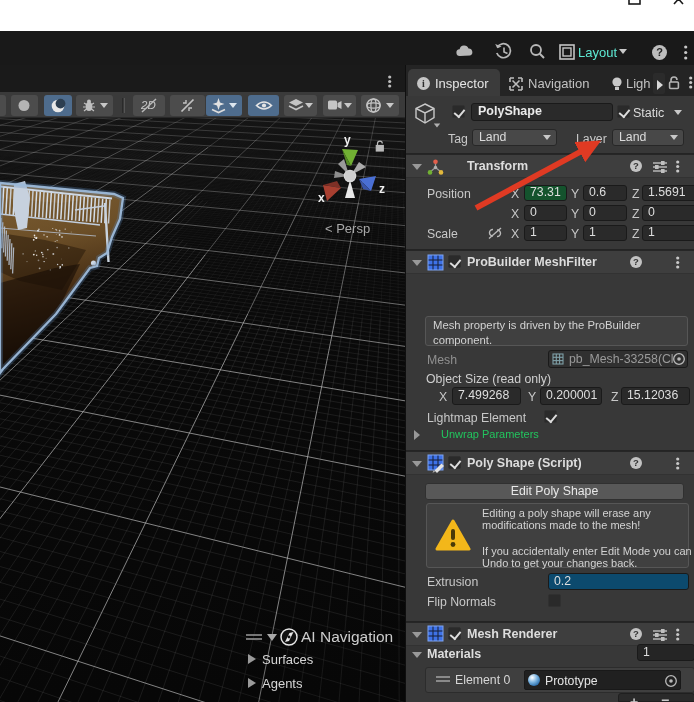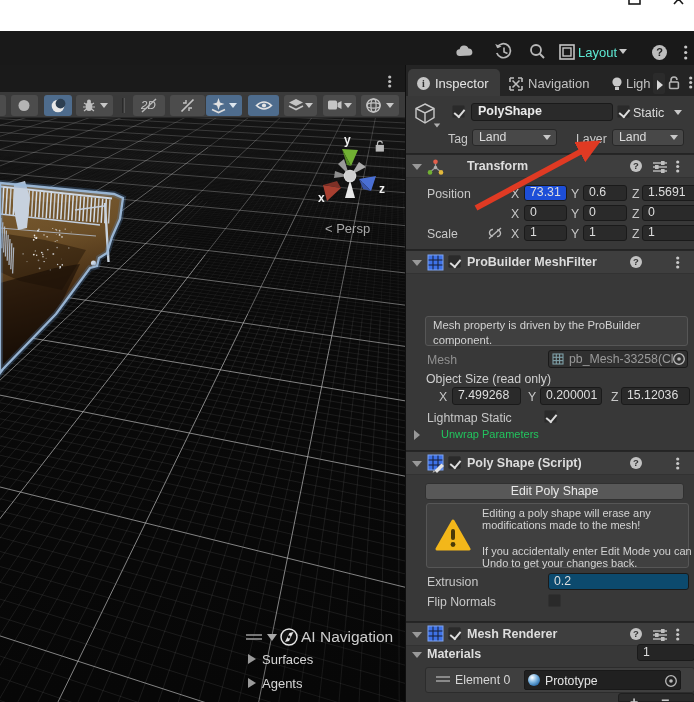--- a/index.html
+++ b/index.html
@@ -721,21 +721,21 @@
           <rect x="8" y="8" width="3.6" height="4" fill="#c0c0c0"></rect>
         </svg>
         <svg class="abs" style="left:270px;top:5px" width="4" height="13">
           <circle cx="1.7" cy="2.0" r="1.6" fill="#c8c8c8"></circle>
           <circle cx="1.7" cy="6.5" r="1.6" fill="#c8c8c8"></circle>
           <circle cx="1.7" cy="11.0" r="1.6" fill="#c8c8c8"></circle>
         </svg>
       </div>
 <div class="lbl" style="left:21px;top:91px;color:#c8c8c8;font-size:12.3px;">Position</div>
 <div class="lbl" style="left:105px;top:91px;color:#c8c8c8;font-size:12.3px;">X</div>
-<div class="fld" style="left:118px;top:89px;width:43px;height:16px;background:#1d4ed8;font-size:12.3px;padding-left:5px;line-height:13px">73.31</div>
+<div class="fld" style="left:118px;top:89px;width:43px;height:16px;background:#14532d;font-size:12.3px;padding-left:5px;line-height:13px">73.31</div>
 <div class="lbl" style="left:165px;top:91px;color:#c8c8c8;font-size:12.3px;">Y</div>
 <div class="fld" style="left:177px;top:89px;width:44px;height:16px;background:#2a2a2a;font-size:12.3px;padding-left:5px;line-height:13px">0.6</div>
 <div class="lbl" style="left:226px;top:91px;color:#c8c8c8;font-size:12.3px;">Z</div>
 <div class="fld" style="left:236px;top:89px;width:55px;height:16px;background:#2a2a2a;font-size:12.3px;padding-left:5px;line-height:13px">1.5691</div>
 <div class="lbl" style="left:21px;top:111px;color:#c8c8c8;font-size:12.3px;margin-top:40px;">Rotation</div>
 <div class="lbl" style="left:105px;top:111px;color:#c8c8c8;font-size:12.3px;">X</div>
 <div class="fld" style="left:118px;top:109px;width:43px;height:16px;background:#2a2a2a;font-size:12.3px;padding-left:5px;line-height:13px">0</div>
 <div class="lbl" style="left:165px;top:111px;color:#c8c8c8;font-size:12.3px;">Y</div>
 <div class="fld" style="left:177px;top:109px;width:44px;height:16px;background:#2a2a2a;font-size:12.3px;padding-left:5px;line-height:13px">0</div>
 <div class="lbl" style="left:226px;top:111px;color:#c8c8c8;font-size:12.3px;">Z</div>
@@ -794,21 +794,21 @@
         <circle cx="7" cy="7" r="5.3" fill="none" stroke="#b9b9b9" stroke-width="1.3"></circle>
         <circle cx="7" cy="7" r="1.8" fill="#b9b9b9"></circle>
       </svg>
 <div class="lbl" style="left:20px;top:276px;color:#cfcfcf;font-size:12.3px;">Object Size (read only)</div>
 <div class="lbl" style="left:33px;top:294px;color:#c8c8c8;font-size:12.3px;">X</div>
 <div class="fld" style="left:46px;top:291px;width:69px;height:18px;background:#2a2a2a;font-size:12.3px;padding-left:5px;line-height:15px">7.499268</div>
 <div class="lbl" style="left:122px;top:294px;color:#c8c8c8;font-size:12.3px;">Y</div>
 <div class="fld" style="left:134px;top:291px;width:62px;height:18px;background:#2a2a2a;font-size:12.3px;padding-left:5px;line-height:15px">0.200001</div>
 <div class="lbl" style="left:205px;top:294px;color:#c8c8c8;font-size:12.3px;">Z</div>
 <div class="fld" style="left:215px;top:291px;width:69px;height:18px;background:#2a2a2a;font-size:12.3px;padding-left:5px;line-height:15px">15.12036</div>
-<div class="lbl" style="left:21px;top:315px;color:#c8c8c8;font-size:12.3px;">Lightmap Static</div>
+<div class="lbl" style="left:21px;top:315px;color:#c8c8c8;font-size:12.3px;">Lightmap Element</div>
 <div class="cb on" style="left:138px;top:314px;width:13px;height:13px"></div>
 <div class="foldr" style="left:8px;top:334px"></div>
 <div class="lbl" style="left:35px;top:332px;color:#22c55e;font-size:11px;">Unwrap Parameters</div>
 <div class="abs" style="left:0;top:354px;width:289px;height:1px;background:#242424"></div>
 <div class="hdr" style="top:355px">
         <div class="fold" style="left:6px;top:9px"></div>
         <svg class="abs" style="left:21px;top:2px" width="19" height="19">
           <rect x="1" y="1" width="15" height="15" fill="#3e72e8"></rect>
           <g stroke="#18233f" stroke-width="1.1">
             <line x1="6" y1="1" x2="6" y2="16"></line>

